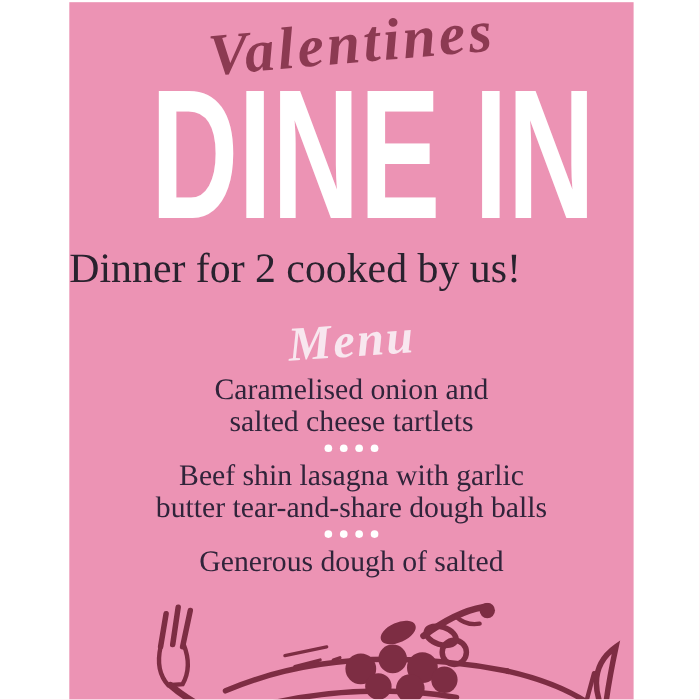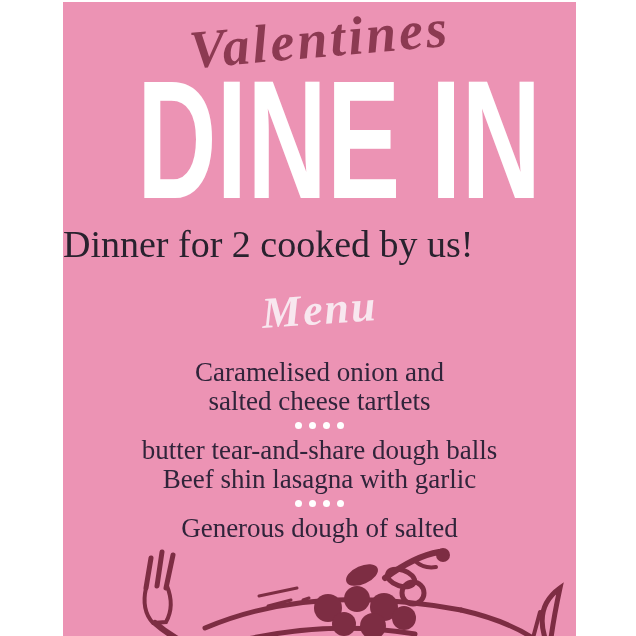--- a/index.html
+++ b/index.html
@@ -65,21 +65,21 @@
     font-family: "Liberation Serif", serif;
     font-style: italic;
     font-weight: bold;
     font-size: 44px;
     letter-spacing: 2px;
     color: #f8e7ef;
     transform: rotate(-4deg);
   }
   .menu-list {
     position: absolute;
-    top: 356px;
+    top: 338px;
     left: 0;
     width: 100%;
     text-align: center;
   }
   .menu-item {
     font-family: "Liberation Serif", serif;
     font-size: 27px;
     line-height: 29px;
     color: #30243a;
   }
@@ -123,22 +123,22 @@
         <div>Caramelised onion and</div>
         <div>salted cheese tartlets</div>
       </div>
       <div class="dots">
         <i></i>
           <i></i>
           <i></i>
           <i></i>
       </div>
       <div class="menu-item">
+        <div>Beef shin lasagna with garlic</div>
         <div>butter tear-and-share dough balls</div>
-        <div>Beef shin lasagna with garlic</div>
       </div>
       <div class="dots">
         <i></i>
           <i></i>
           <i></i>
           <i></i>
       </div>
       <div class="menu-item">
         <div>Generous dough of salted</div>
       </div>

